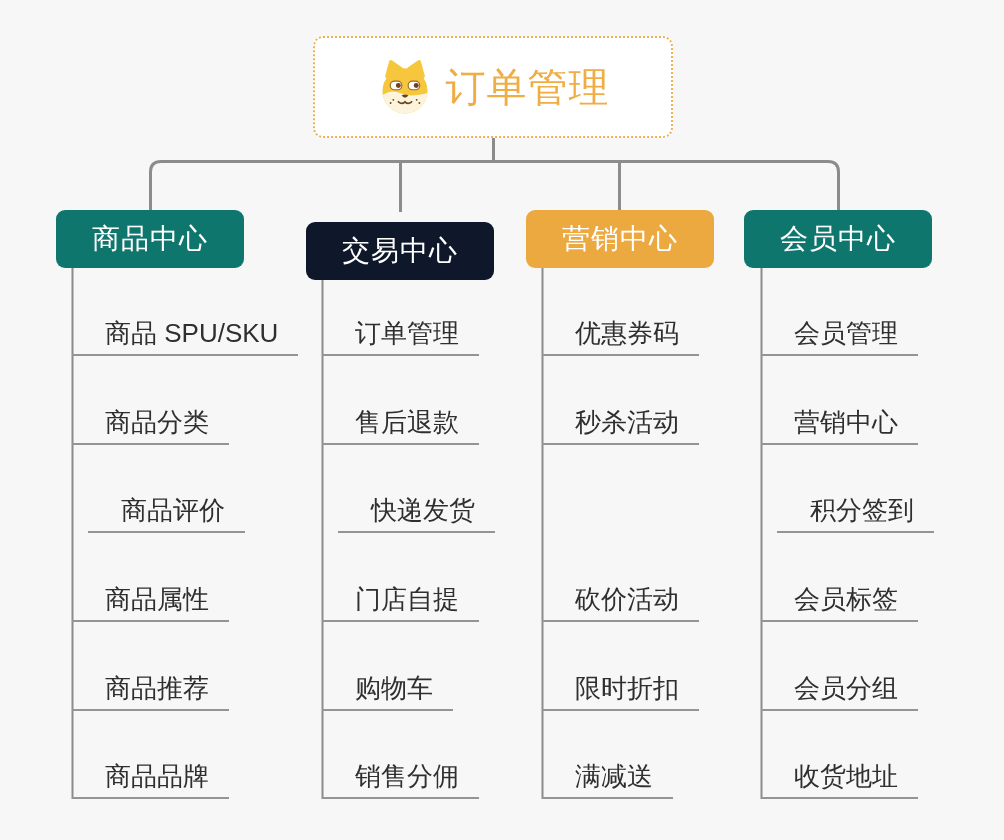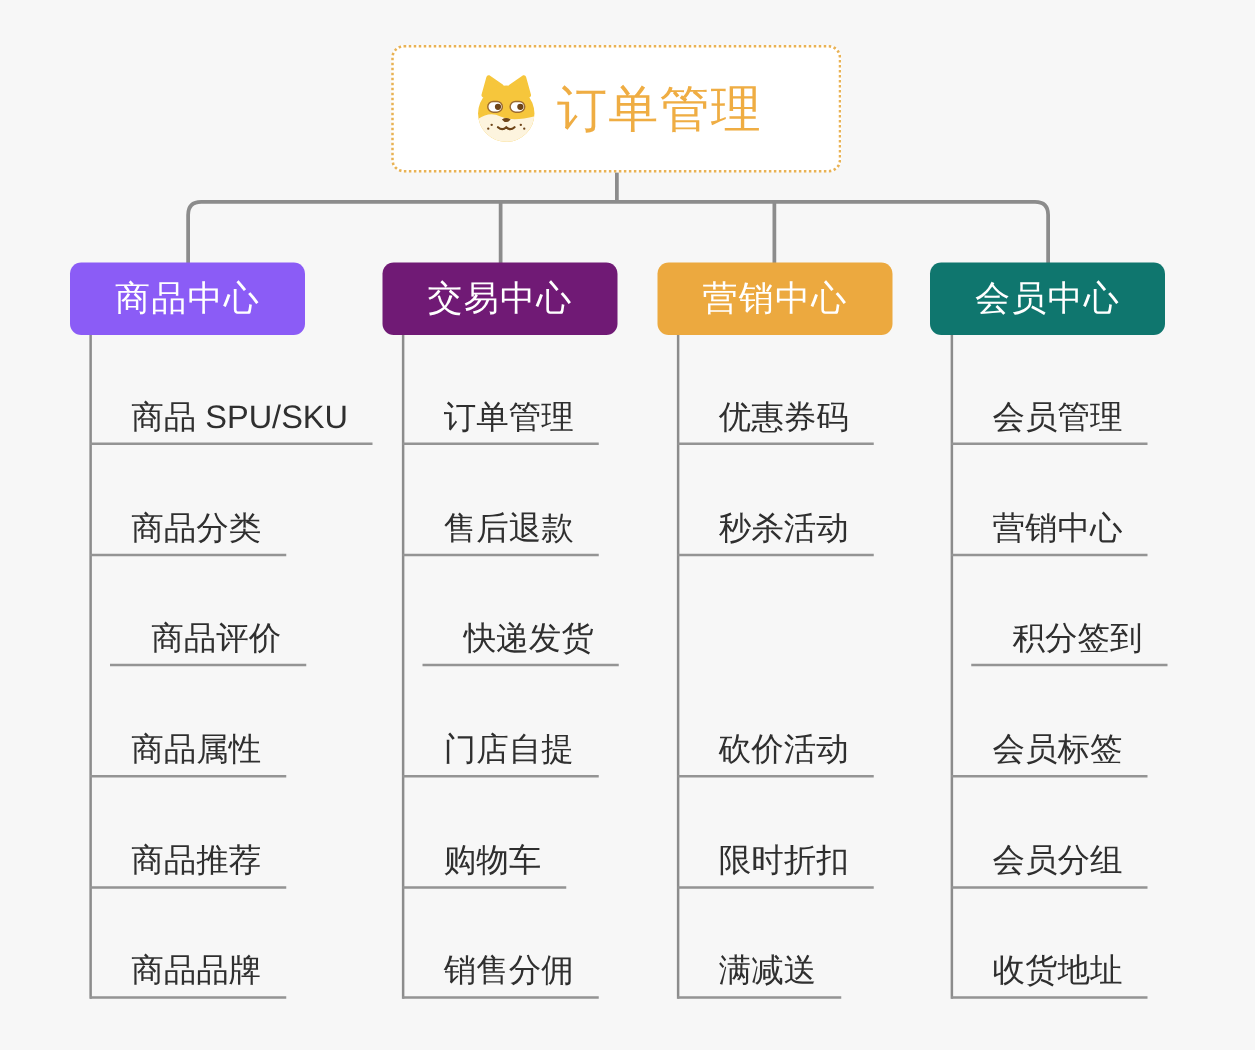--- a/index.html
+++ b/index.html
@@ -89,22 +89,22 @@
         <path d="M27.5 55 Q32 59 36 55 Q40 59 44.5 55" fill="none" stroke="#6e4519" stroke-width="2.2" stroke-linecap="round"></path>
         <circle cx="21" cy="52.5" r="1.2" fill="#6e4519"></circle>
           <circle cx="17.5" cy="56.5" r="1.2" fill="#6e4519"></circle>
         <circle cx="51" cy="52.5" r="1.2" fill="#6e4519"></circle>
           <circle cx="54.5" cy="56.5" r="1.2" fill="#6e4519"></circle>
       </svg>
     </span>
     <span class="root-label">订单管理</span>
   </div>
 
-  <div class="branch b0" style="background-color: #8b5cf6;">商品中心</div>
-  <div class="branch b1" style="background-color: #701a75;">交易中心</div>
+  <div class="branch b0" style="background-color: #0f766e;">商品中心</div>
+  <div class="branch b1" style="background-color: #0f172a; margin-top: 12px;">交易中心</div>
   <div class="branch b2" style="background-color: rgb(236, 169, 63);">营销中心</div>
   <div class="branch b3" style="background-color: #0f766e;">会员中心</div>
 
   <div class="child c0 r0" style="border-bottom-color: rgb(148, 148, 148);">商品 SPU/SKU</div>
   <div class="child c0 r1" style="border-bottom-color: rgb(148, 148, 148);">商品分类</div>
   <div class="child c0 r2" style="border-bottom-color: rgb(148, 148, 148);">商品评价</div>
   <div class="child c0 r3" style="border-bottom-color: rgb(148, 148, 148);">商品属性</div>
   <div class="child c0 r4" style="border-bottom-color: rgb(148, 148, 148);">商品推荐</div>
   <div class="child c0 r5" style="border-bottom-color: rgb(148, 148, 148);">商品品牌</div>
 

